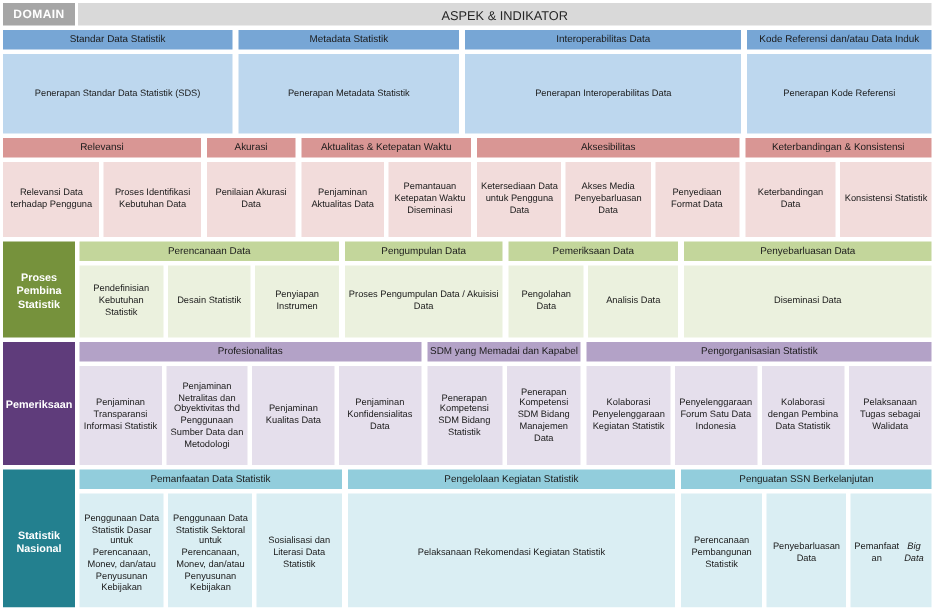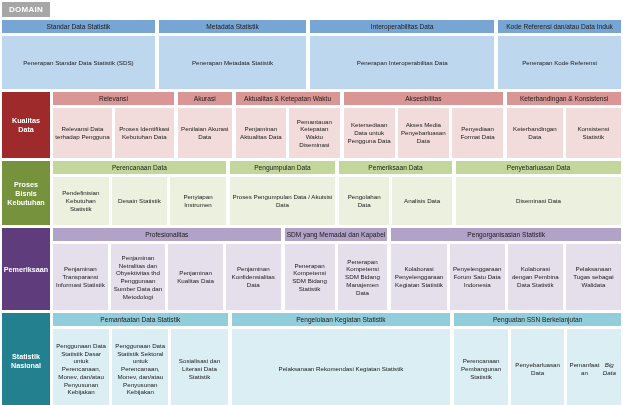--- a/index.html
+++ b/index.html
@@ -128,20 +128,21 @@
   .row-h4 { height: 82px; }
   .row-h5 { height: 96px; }
 </style>
 </head>
 <body>
 
 <div id="matrix">
 
   <div class="header-row">
     <div class="header-domain">DOMAIN</div>
+    <div class="header-aspek">ASPEK &amp; INDIKATOR</div>
   </div>
 
   <div id="rows-container">
       <div class="domain-row row-h1">
         <div class="aspect-area">
           <div class="aspect-group" style="flex: 143 1 0px;">
             <div class="aspect-head" style="background: rgb(119, 166, 213);">Standar Data Statistik</div>
             <div class="indicator-strip">
               <div class="indicator" style="background: rgb(189, 215, 238); flex: 1 1 0px;">Penerapan Standar Data Statistik (SDS)</div>
             </div>
@@ -160,21 +161,20 @@
           </div>
           <div class="aspect-group" style="flex: 115 1 0px;">
             <div class="aspect-head" style="background: rgb(119, 166, 213);">Kode Referensi dan/atau Data Induk</div>
             <div class="indicator-strip">
               <div class="indicator" style="background: rgb(189, 215, 238); flex: 1 1 0px;">Penerapan Kode Referensi</div>
             </div>
           </div>
         </div>
       </div>
       <div class="domain-row row-h2">
-        <div class="domain-label" style="background: rgb(158, 42, 43);">Kualitas Data</div>
         <div class="aspect-area">
           <div class="aspect-group" style="flex: 121 1 0px;">
             <div class="aspect-head" style="background: rgb(217, 150, 148);">Relevansi</div>
             <div class="indicator-strip">
               <div class="indicator" style="background: rgb(242, 220, 219); flex: 1 1 0px;">Relevansi Data terhadap Pengguna</div>
               <div class="indicator" style="background: rgb(242, 220, 219); flex: 1 1 0px;">Proses  Identifikasi Kebutuhan Data</div>
             </div>
           </div>
           <div class="aspect-group" style="flex: 54 1 0px;">
             <div class="aspect-head" style="background: rgb(217, 150, 148);">Akurasi</div>
@@ -200,21 +200,21 @@
           <div class="aspect-group" style="flex: 114 1 0px;">
             <div class="aspect-head" style="background: rgb(217, 150, 148);">Keterbandingan &amp; Konsistensi</div>
             <div class="indicator-strip">
               <div class="indicator" style="background: rgb(242, 220, 219); flex: 1 1 0px;">Keterbandingan Data</div>
               <div class="indicator" style="background: rgb(242, 220, 219); flex: 1 1 0px;">Konsistensi Statistik</div>
             </div>
           </div>
         </div>
       </div>
       <div class="domain-row row-h3">
-        <div class="domain-label" style="background: rgb(118, 146, 60);">Proses Bisnis Kebutuhan</div>
+        <div class="domain-label" style="background: rgb(118, 146, 60);">Proses Pembina Statistik</div>
         <div class="aspect-area">
           <div class="aspect-group" style="flex: 176 1 0px;">
             <div class="aspect-head" style="background: rgb(195, 214, 155);">Perencanaan Data</div>
             <div class="indicator-strip">
               <div class="indicator" style="background: rgb(235, 241, 222); flex: 1 1 0px;">Pendefinisian Kebutuhan Statistik</div>
               <div class="indicator" style="background: rgb(235, 241, 222); flex: 1 1 0px;">Desain Statistik</div>
               <div class="indicator" style="background: rgb(235, 241, 222); flex: 1 1 0px;">Penyiapan Instrumen</div>
             </div>
           </div>
           <div class="aspect-group" style="flex: 107 1 0px;">

